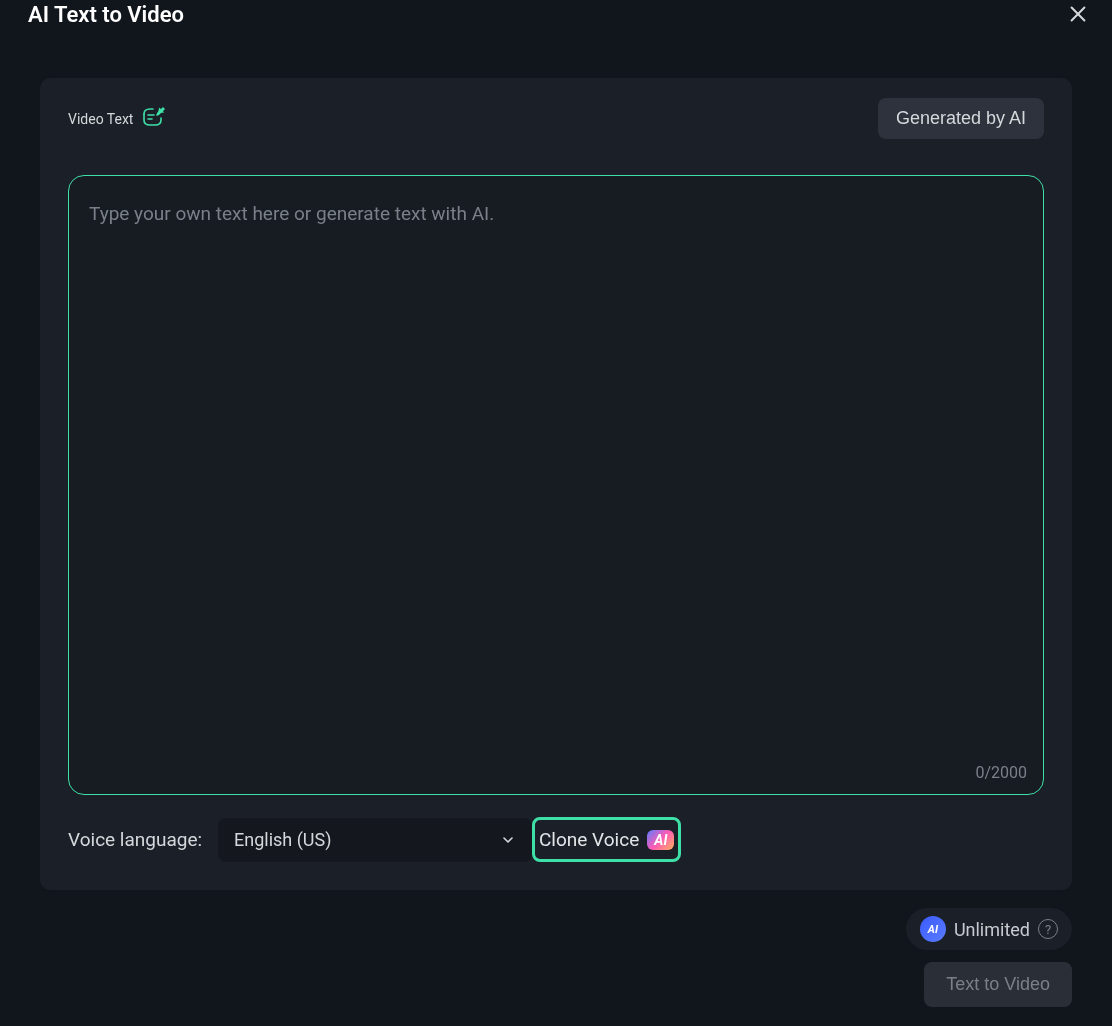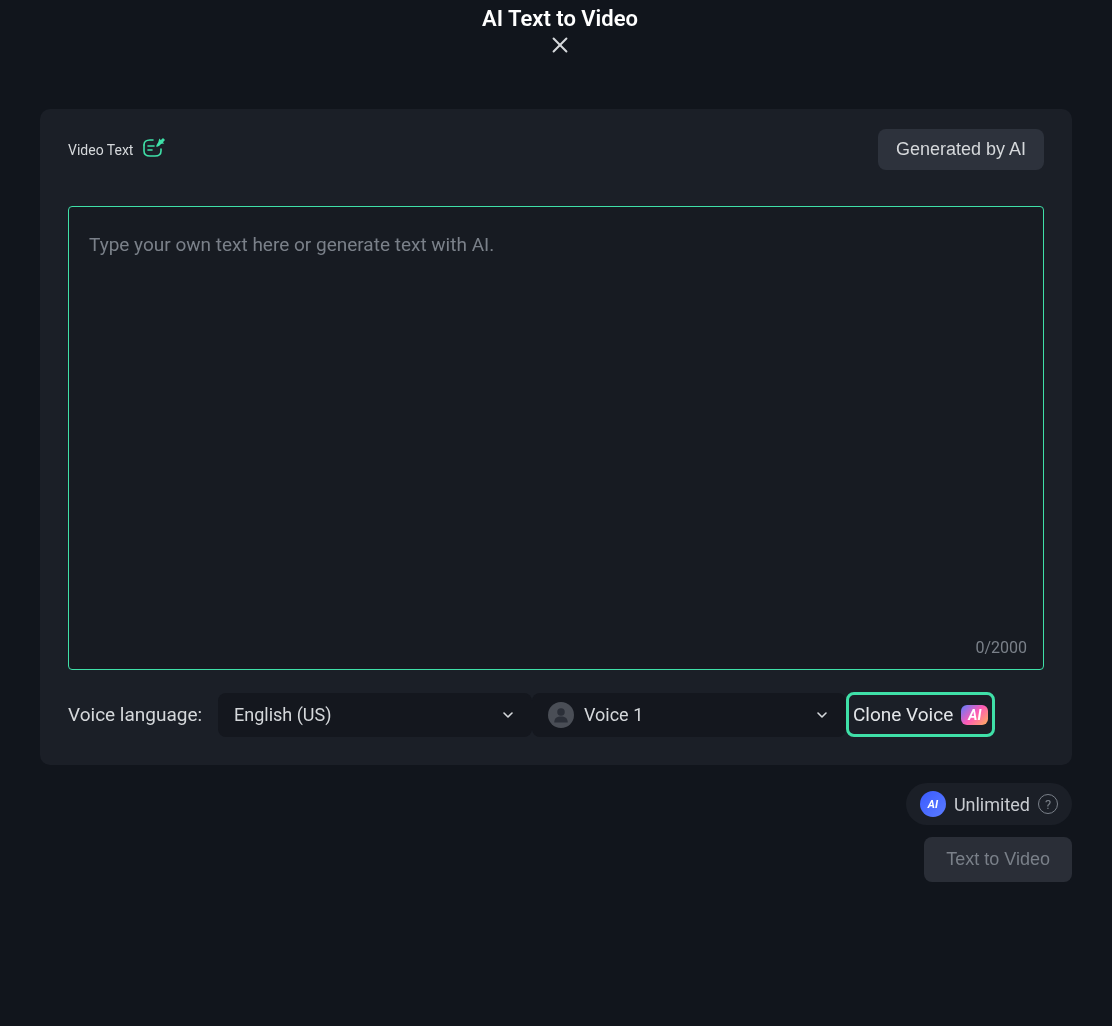--- a/index.html
+++ b/index.html
@@ -10,24 +10,23 @@
     body {
       width: 1112px;
       height: 1026px;
       background: #11151c;
       font-family: -apple-system, BlinkMacSystemFont, "Segoe UI", Roboto, sans-serif;
       color: #d5d8db;
       overflow: hidden;
     }
     .header {
       display: flex;
-      justify-content: flex-start;
-      align-items: center;
-      padding: 6px 20px 20px 28px;
-      flex-direction: column;
+      justify-content: space-between;
+      align-items: center;
+      padding: 0 20px 20px 28px;
     }
     .title {
       font-size: 22px;
       font-weight: 600;
       color: #ffffff;
     }
     .close-btn {
       width: 28px;
       height: 28px;
       display: flex;
@@ -69,23 +68,23 @@
       border: none;
       color: #d5d8db;
       font-size: 18px;
       padding: 10px 18px;
       border-radius: 8px;
       cursor: pointer;
     }
     .textarea-wrapper {
       position: relative;
       border: 1.5px solid #3fe0a8;
-      border-radius: 4px;
+      border-radius: 16px;
       background: #171b22;
-      height: 464px;
+      height: 620px;
       margin-top: 36px;
     }
     .textarea {
       width: 100%;
       height: 100%;
       background: transparent;
       border: none;
       outline: none;
       resize: none;
       padding: 26px 20px;
@@ -275,34 +274,20 @@
   </div>
 
   <div class="row">
     <span class="row-label">Voice language:</span>
     <div class="select select-lang">
       <span>English (US)</span>
       <svg class="chevron" viewBox="0 0 24 24" fill="none" stroke="currentColor" stroke-width="2.4" stroke-linecap="round" stroke-linejoin="round">
         <polyline points="6 9 12 15 18 9"></polyline>
       </svg>
     </div>
-    <div class="select select-voice">
-      <div class="select-left">
-        <span class="avatar-icon">
-          <svg width="18" height="18" viewBox="0 0 24 24" fill="#2b2f38">
-            <circle cx="12" cy="8" r="5"></circle>
-            <path d="M 3 22 C 3 16 7 14 12 14 C 17 14 21 16 21 22 Z"></path>
-          </svg>
-        </span>
-        <span>Voice 1</span>
-      </div>
-      <svg class="chevron" viewBox="0 0 24 24" fill="none" stroke="currentColor" stroke-width="2.4" stroke-linecap="round" stroke-linejoin="round">
-        <polyline points="6 9 12 15 18 9"></polyline>
-      </svg>
-    </div>
     <div class="clone-voice">
       <span class="clone-voice-text">Clone Voice</span>
       <span class="ai-badge">AI</span>
     </div>
   </div>
 
 </div>
 
 <div class="footer">
   <div class="unlimited-badge">

